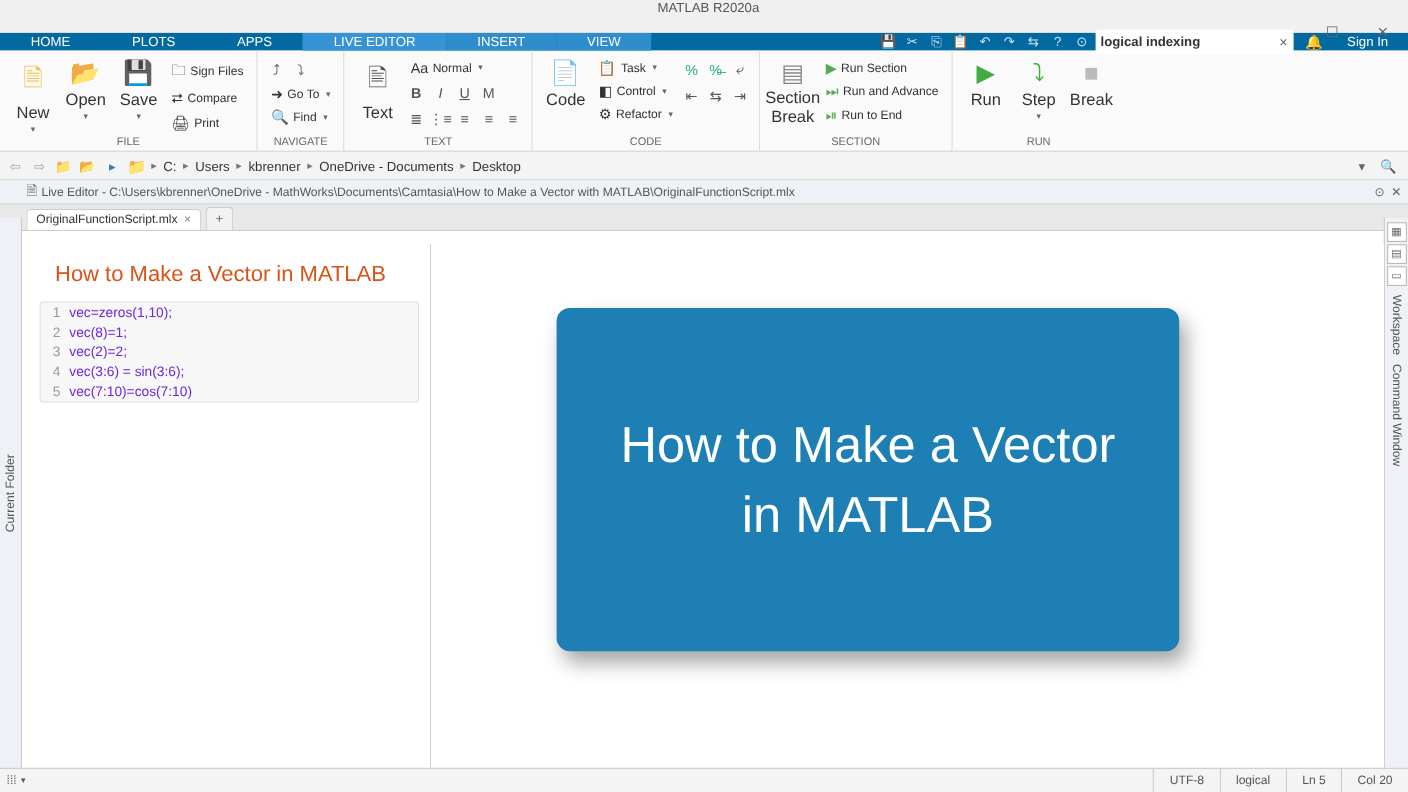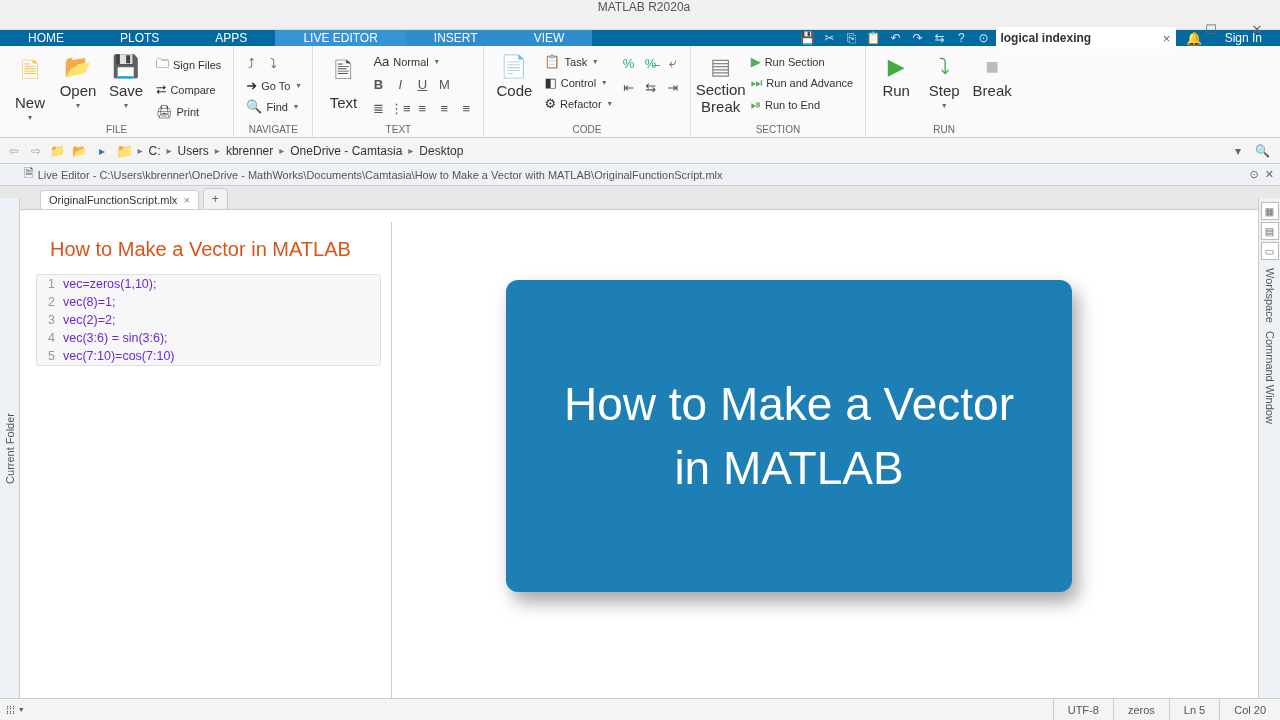--- a/index.html
+++ b/index.html
@@ -50,21 +50,21 @@
 .addr-drop { margin-left:auto; padding:0 6px; color:#666; }
 .addr-search { color:#347ab8; padding:0 6px; }
 
 
 .docbar { height:22px; background:#eef1f5; border-bottom:1px solid #ccc; display:flex; align-items:center; padding-left:24px; font-size:11px; color:#555; }
 .docbar .icn { font-size:12px; margin-right:4px; }
 .docbar-right { margin-left:auto; display:flex; gap:6px; padding-right:6px; }
 .docbar-right span { cursor:pointer; color:#666; }
 
 
-.tabrow { height:24px; background:#e8e8e8; display:flex; align-items:flex-end; padding-left:40px; border-bottom:1px solid #ccc; }
+.tabrow { height:24px; background:#e8e8e8; display:flex; align-items:flex-end; padding-left:24px; border-bottom:1px solid #ccc; }
 .filetab { background:#fff; border:1px solid #ccc; border-bottom:none; padding:3px 8px; font-size:11px; display:flex; align-items:center; gap:6px; border-radius:4px 4px 0 0; }
 .filetab .close { color:#888; font-size:11px; cursor:pointer; }
 .addtab { margin-left:4px; padding:3px 8px; background:#f2f2f2; border:1px solid #ccc; border-bottom:none; border-radius:4px 4px 0 0; cursor:pointer; font-size:12px; color:#666; }
 
 
 .leftside { position:absolute; left:0; top:198px; width:20px; bottom:22px; background:#eef1f5; border-right:1px solid #ccc; display:flex; align-items:center; justify-content:center; }
 .leftside span { writing-mode:vertical-rl; transform:rotate(180deg); font-size:11px; color:#555; }
 
 
 .rightside { position:absolute; right:0; top:198px; width:22px; bottom:22px; background:#eef1f5; border-left:1px solid #ccc; display:flex; flex-direction:column; align-items:center; padding-top:4px; gap:2px; }
@@ -311,21 +311,21 @@
   <div class="navarrow" style="color:#e8b54c">📂</div>
   <div class="navarrow">▸</div>
   <span class="folder-icn">📁</span>
   <span class="crumb-sep">▸</span>
   <span class="crumb">C:</span>
     <span class="crumb-sep">▸</span>
   <span class="crumb">Users</span>
     <span class="crumb-sep">▸</span>
   <span class="crumb">kbrenner</span>
     <span class="crumb-sep">▸</span>
-  <span class="crumb">OneDrive - Camtasia</span>
+  <span class="crumb">OneDrive - Documents</span>
     <span class="crumb-sep">▸</span>
   <span class="crumb">Desktop</span>
   <div class="addr-drop">▾</div>
   <div class="addr-search">🔍</div>
 </div>
 
 <div class="docbar">
   <span class="icn">🗎</span>
   <span>Live Editor - C:\Users\kbrenner\OneDrive - MathWorks\Documents\Camtasia\How to Make a Vector with MATLAB\OriginalFunctionScript.mlx</span>
   <div class="docbar-right">
@@ -387,17 +387,17 @@
   <div class="bigcard-text">How to Make a Vector in MATLAB</div>
 </div>
 
 <div class="status">
   <div class="status-left">
     <span>⁞⁞⁞</span>
     <span style="font-size:8px;padding-left:2px">▾</span>
   </div>
   <div class="status-right">
     <div class="status-cell">UTF-8</div>
-    <div class="status-cell">zeros</div>
+    <div class="status-cell">logical</div>
     <div class="status-cell">Ln  5</div>
     <div class="status-cell">Col  20</div>
   </div>
 </div>
 
 </body></html>

